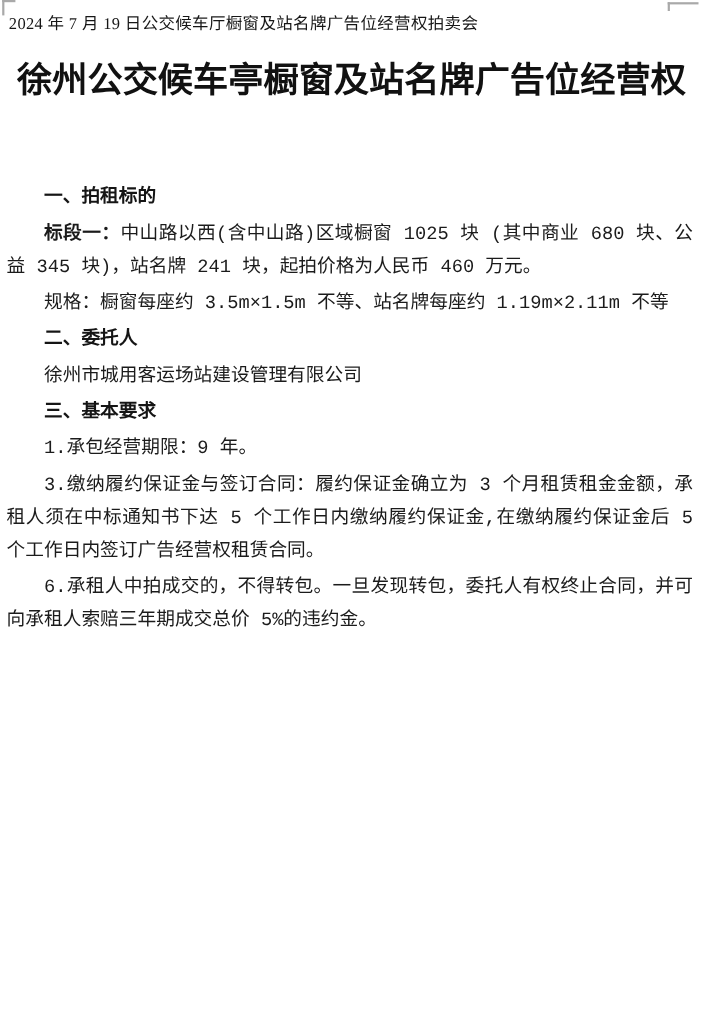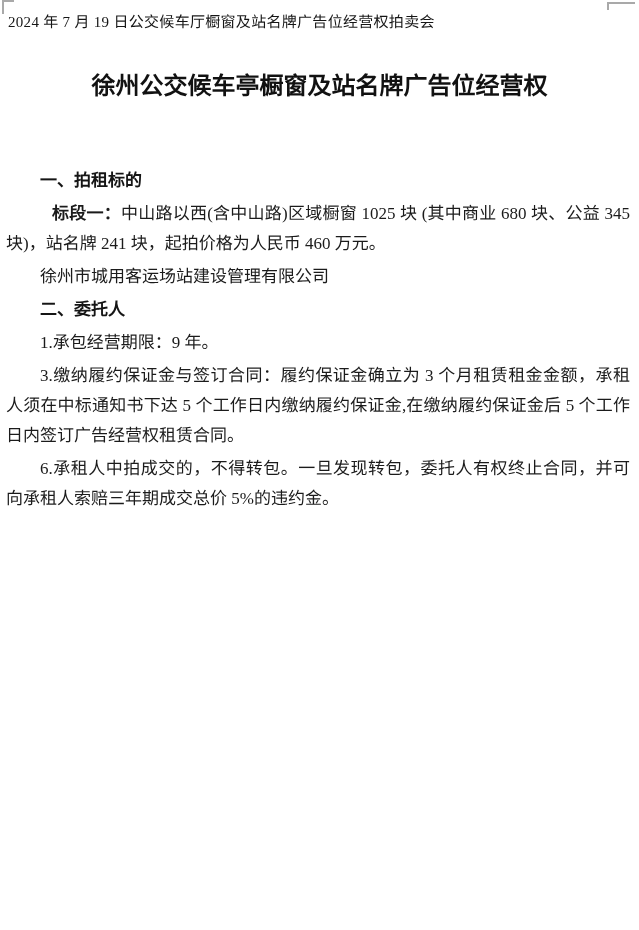--- a/index.html
+++ b/index.html
@@ -33,57 +33,59 @@
     top: 13px; left: 8px; right: 10px;
     font-size: 15px;
     line-height: 18px;
     letter-spacing: 0.3px;
     color: #161616;
     white-space: nowrap;
   }
 
   .doc-title {
     position: absolute;
-    top: 70px; left: 0; right: 0;
+    top: 58px; left: 0; right: 0;
     margin: 0;
     text-align: center;
     font-family: "Liberation Sans", "DejaVu Sans", sans-serif;
     font-weight: bold;
-    font-size: 24px;
+    font-size: 32px;
     line-height: 31px;
     color: #111111;
   }
   .doc-title .title-line { display: block; }
 
   .doc-body {
     position: absolute;
     top: 166px; left: 6px; right: 9px;
     font-size: 17px;
     line-height: 30px;
     text-align: justify;
   }
-  .block { margin: 0 0 3px 0; text-indent: 2em; }
+  .block { margin: 0 0 3px 0; text-indent: 2em; font-family: Liberation Mono, monospace; }
   .block.heading { font-weight: bold; color: #151515; }
-  .block .lead { font-weight: bold; margin-left: 12px; }
+  .block .lead { font-weight: bold; }
 </style>
 </head>
 <body>
 
 <div class="page">
   <div class="corner-mark left"></div>
   <div class="corner-mark right"></div>
 
   <div class="header-line">2024 年 7 月 19 日公交候车厅橱窗及站名牌广告位经营权拍卖会</div>
 
   <h1 class="doc-title">
     <span class="title-line">徐州公交候车亭橱窗及站名牌广告位经营权</span>
   </h1>
 
   <div class="doc-body">
       <p class="block heading">一、拍租标的</p>
       <p class="block para"><span class="lead">标段一：</span>中山路以西(含中山路)区域橱窗 1025 块 (其中商业 680 块、公益 345 块)，站名牌 241 块，起拍价格为人民币 460 万元。</p>
+      <p class="block para">规格：橱窗每座约 3.5m×1.5m 不等、站名牌每座约 1.19m×2.11m 不等</p>
+      <p class="block heading">二、委托人</p>
       <p class="block para">徐州市城用客运场站建设管理有限公司</p>
-      <p class="block heading">二、委托人</p>
+      <p class="block heading">三、基本要求</p>
       <p class="block para">1.承包经营期限：9 年。</p>
       <p class="block para">3.缴纳履约保证金与签订合同：履约保证金确立为 3 个月租赁租金金额，承租人须在中标通知书下达 5 个工作日内缴纳履约保证金,在缴纳履约保证金后 5 个工作日内签订广告经营权租赁合同。</p>
       <p class="block para">6.承租人中拍成交的，不得转包。一旦发现转包，委托人有权终止合同，并可向承租人索赔三年期成交总价 5%的违约金。</p>
     </div>
 </div>
 
 </body></html>

